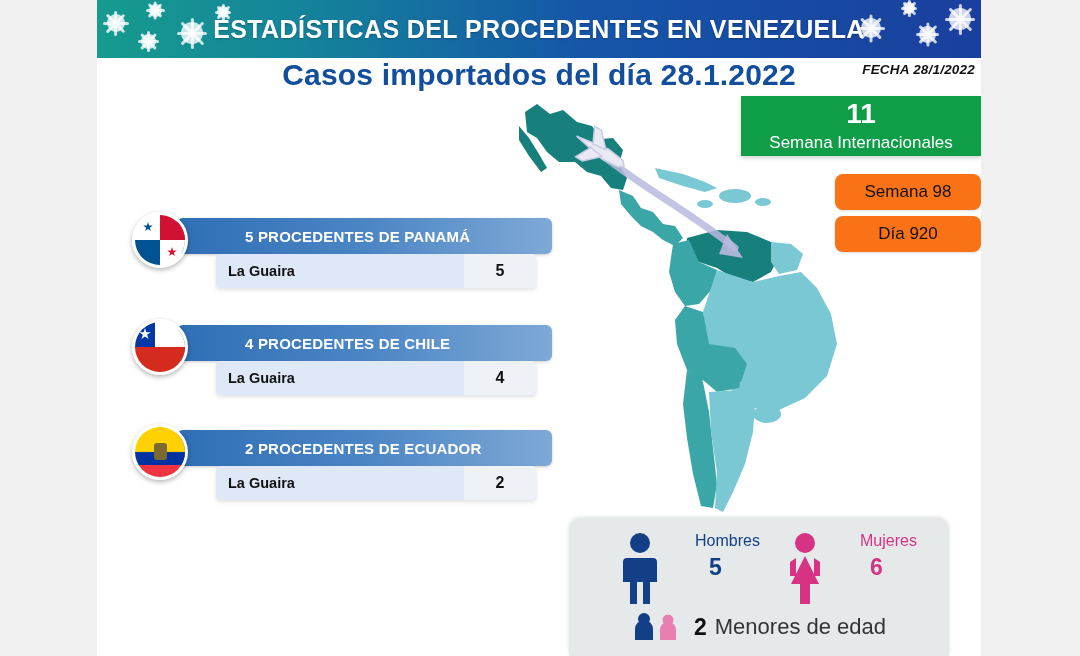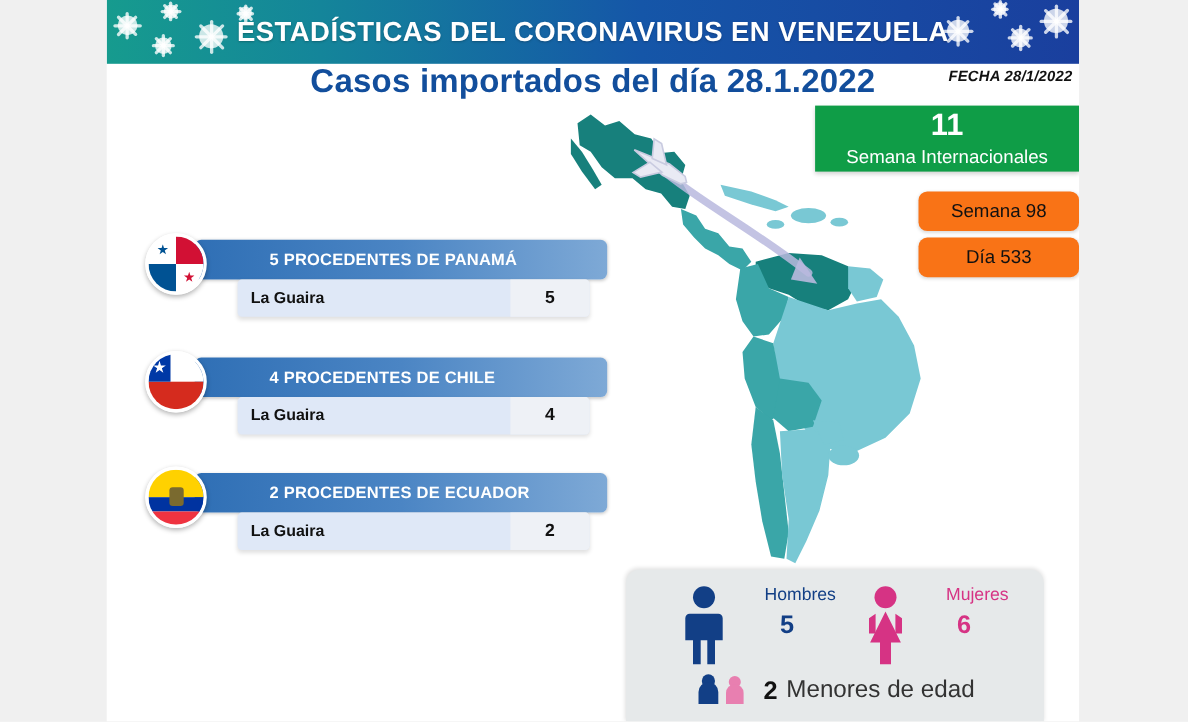--- a/index.html
+++ b/index.html
@@ -178,32 +178,32 @@
           <i class="b"></i>
         </div>
       <div class="virus" style="left:822px; top:26px; width:17px; height:17px;">
           <i></i>
           <i class="b"></i>
         </div>
       <div class="virus" style="left:852px; top:8px; width:22px; height:22px;">
           <i></i>
           <i class="b"></i>
         </div>
-      <div class="banner-title">ESTADÍSTICAS DEL CORONAVIRUS EN VENEZUELA</div>
+      <div class="banner-title">ESTADÍSTICAS DEL PROCEDENTES EN VENEZUELA</div>
     </div>
 
     <div class="subtitle">Casos importados del día 28.1.2022</div>
     <div class="fecha">FECHA 28/1/2022</div>
 
     <div class="intl-box">
       <div class="intl-num">11</div>
       <div class="intl-lbl">Semana Internacionales</div>
     </div>
     <div class="pill semana">Semana 98</div>
-    <div class="pill dia">Día 533</div>
+    <div class="pill dia">Día 920</div>
 
     <div class="map-wrap">
       <svg width="470" height="470" viewBox="0 0 470 470">
 
         <path fill="#17807c" d="M138 20 L150 12 L163 22 L176 18 L190 30 L205 34 L214 47 L226 46 L236 58 L232 72 L240 86 L236 98 L224 96 L214 84 L200 80 L188 70 L172 70 L160 60 L150 46 L140 40 Z"></path>
         <path fill="#17807c" d="M132 34 L142 46 L152 62 L160 76 L154 80 L142 64 L132 48 Z"></path>
 
         <path fill="#3aa6a8" d="M232 98 L246 104 L254 116 L266 120 L276 132 L288 134 L296 146 L288 154 L276 148 L266 140 L254 134 L244 124 L234 112 Z"></path>
 
         <path fill="#79c8d4" d="M268 76 L296 82 L318 90 L330 96 L318 100 L296 94 L272 86 Z"></path>

